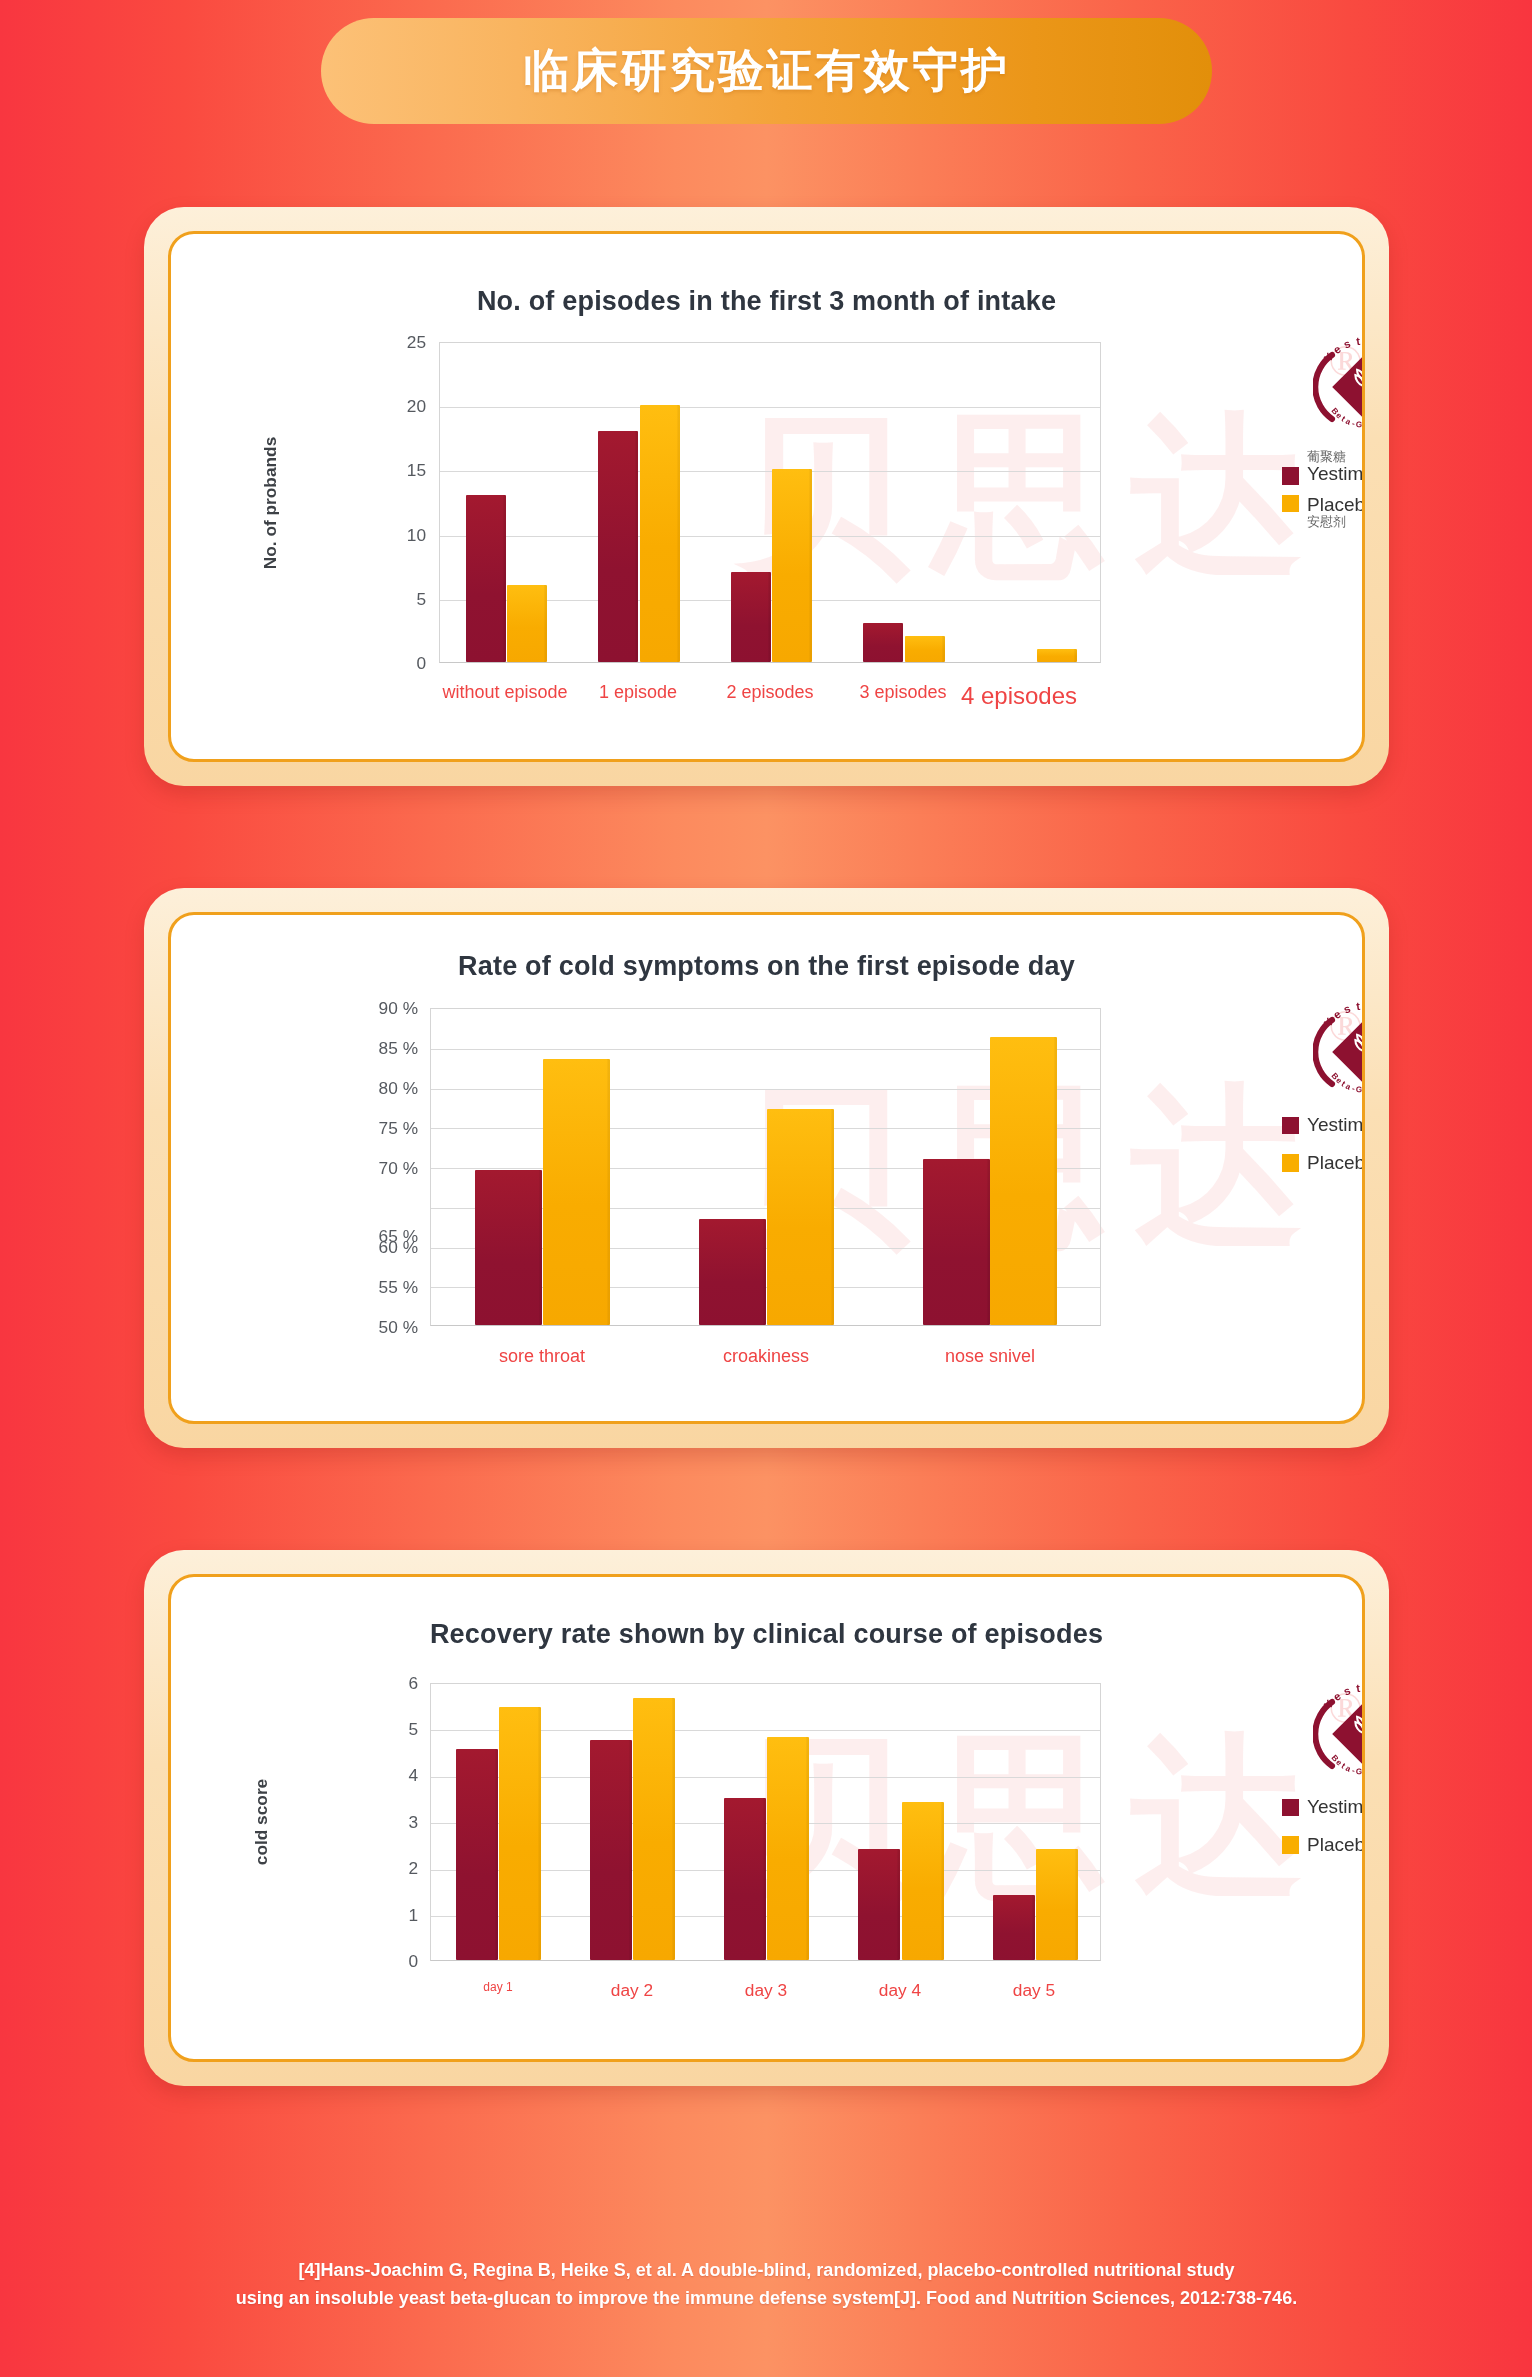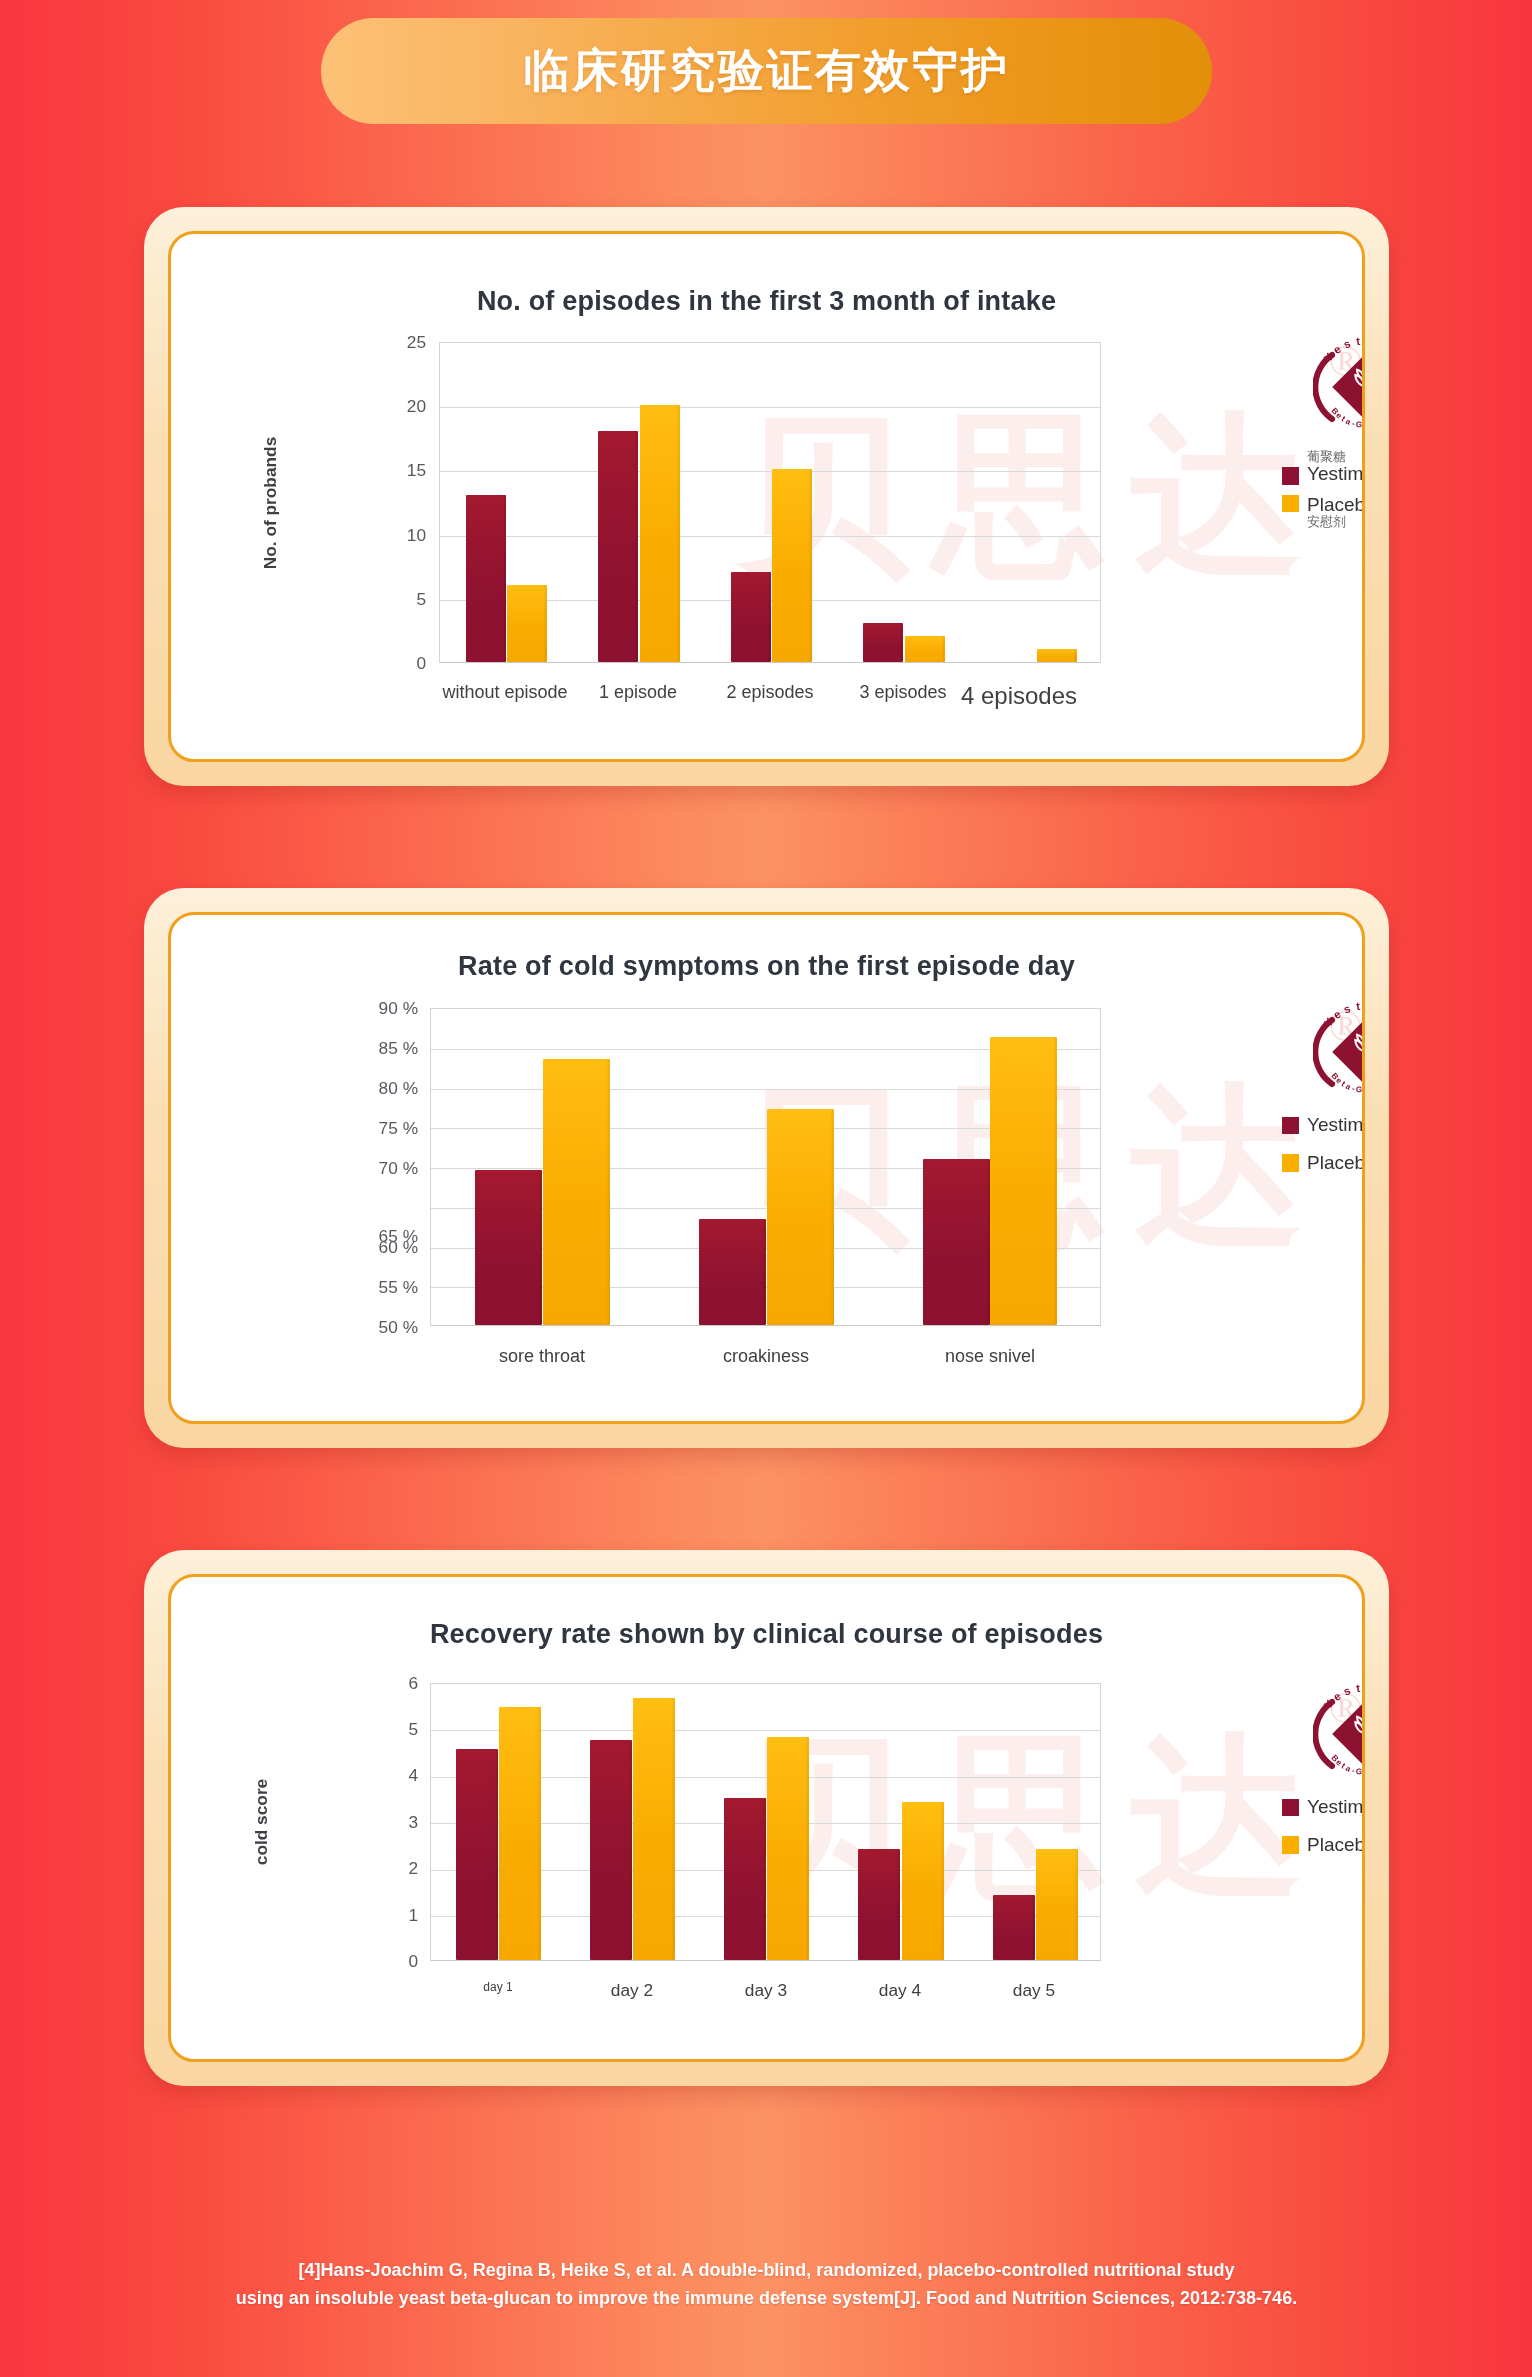--- a/index.html
+++ b/index.html
@@ -71,21 +71,21 @@
     border-radius: 0.9px;
   }
   .bar.s0 { background: linear-gradient(180deg,#a3192f 0%, #8f1230 60%, #8d1130 100%); box-shadow: inset -2.6px 0 0 rgba(0,0,0,.07); }
   .bar.s1 { background: linear-gradient(180deg,#ffbe10 0%, #f9ac00 55%, #f7a800 100%); box-shadow: inset -2.6px 0 0 rgba(0,0,0,.05); }
   .ytick {
     position:absolute; right: 0; transform: translateY(-50%);
     font-size: 17.3px; color:#55595f; text-align:right; white-space:nowrap;
   }
   .xtick {
     position: absolute; transform: translateX(-50%);
-    font-size: 18px; color:#404040; white-space: nowrap; text-align:center;
+    font-size: 18px; color:#ef4444; white-space: nowrap; text-align:center;
   }
   .axis-label {
     position:absolute; transform-origin: center;
     font-size: 17.3px; color:#3d4146; font-weight: 600;
   }
 
   
   .legend { position: absolute; }
   .legend-logo { width: 102px; height: 102px; position: relative; margin: 0 auto; }
   .legend-row { display:flex; align-items:center; gap:7.8px; margin-top: 3.5px; }

